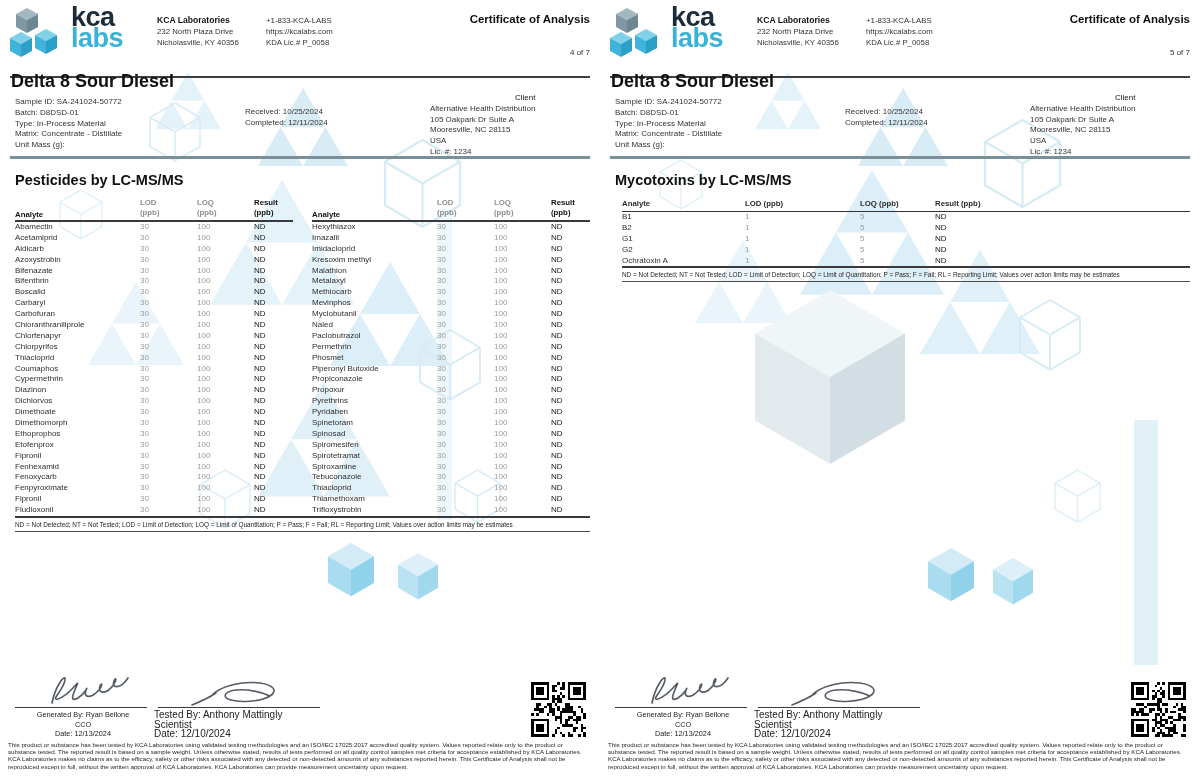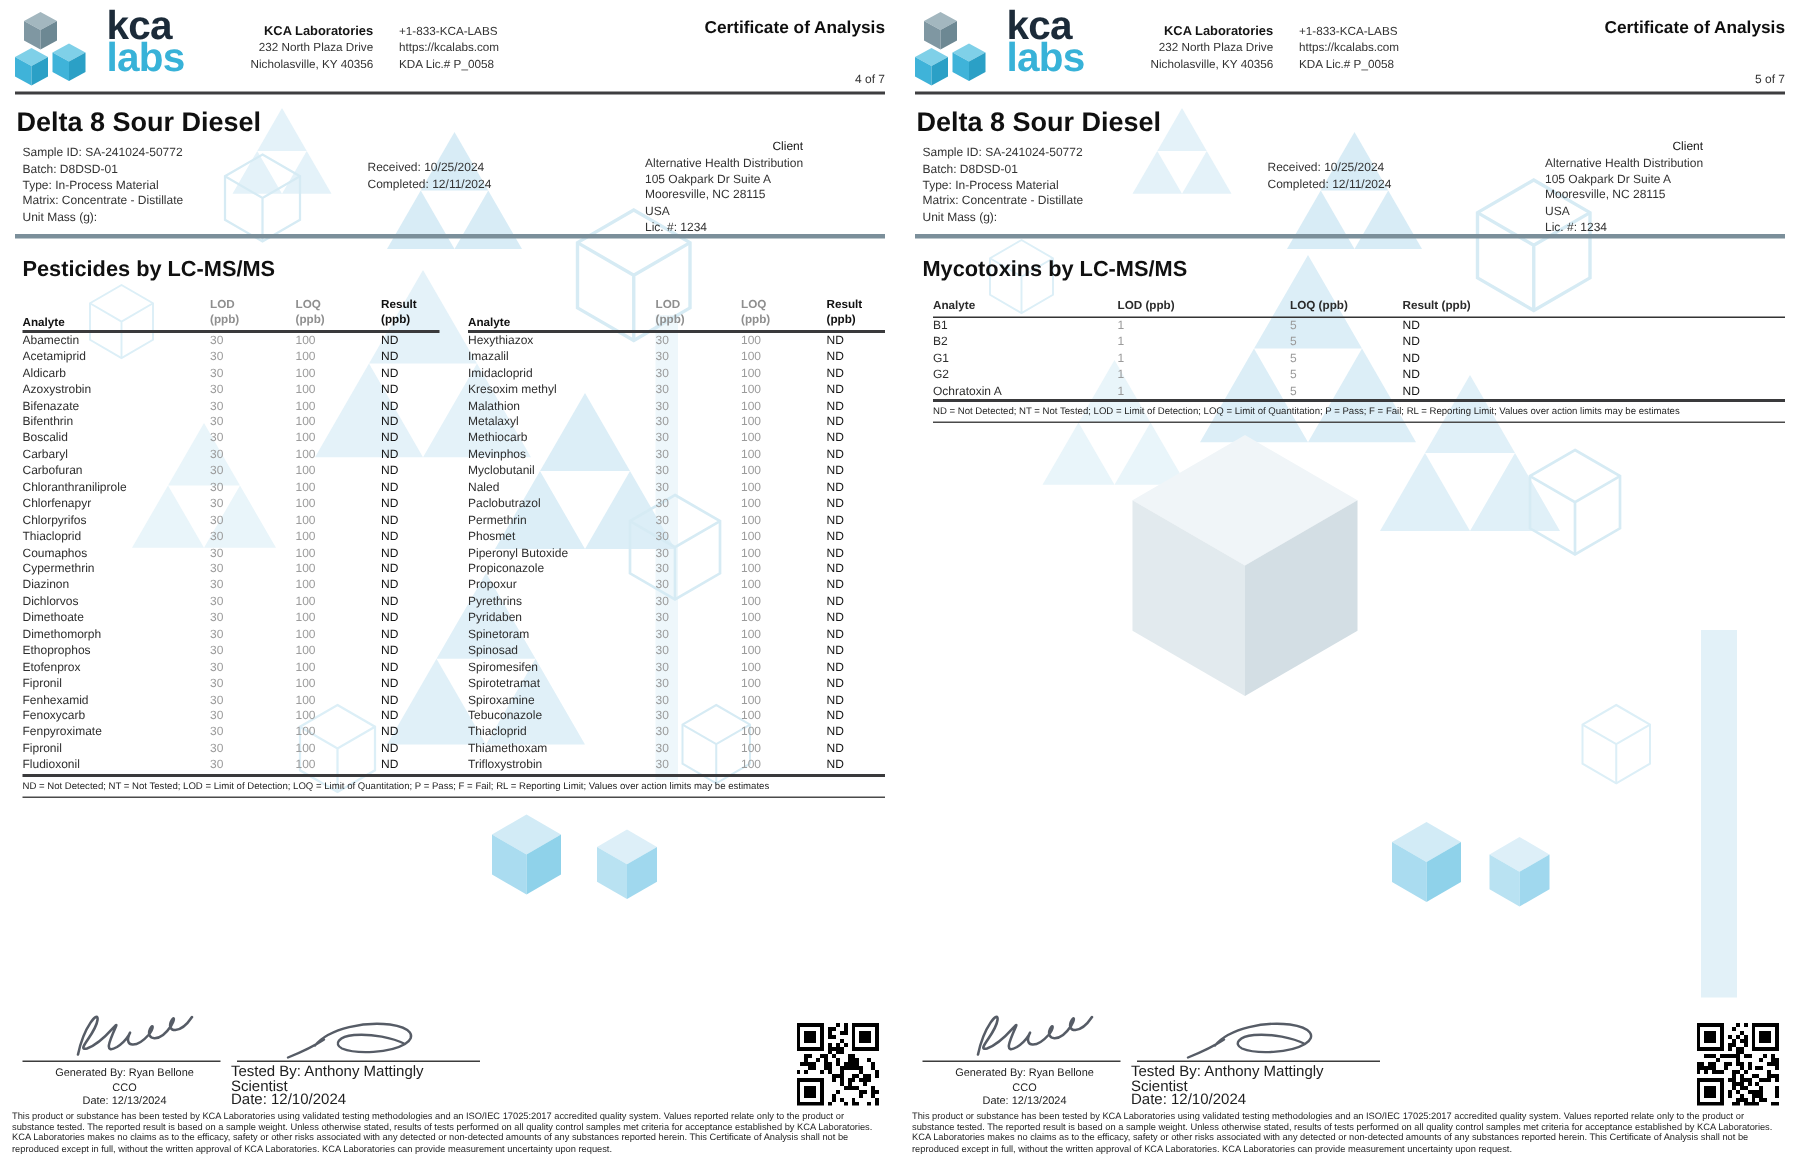--- a/index.html
+++ b/index.html
@@ -3,28 +3,28 @@
 <meta charset="utf-8">
 <style>
   *{margin:0;padding:0;box-sizing:border-box;}
   html,body{width:1200px;height:777px;background:#ffffff;font-family:"Liberation Sans",sans-serif;color:#2b2b2b;overflow:hidden;position:relative;}
   .page{position:absolute;top:0;width:600px;height:777px;background:#fff;}
   #pageL{left:0;} #pageR{left:600px;}
   .wm{position:absolute;inset:0;pointer-events:none;z-index:0;}
   .ly{position:absolute;z-index:1;}
 
   
-  .hdr{left:10px;right:10px;top:0;height:63px;border-bottom:2px solid #3e3e40;}
+  .hdr{left:10px;right:10px;top:0;height:78px;border-bottom:2px solid #3e3e40;}
   .logo-cubes{position:absolute;left:0;top:8px;}
   .logotype{position:absolute;left:61px;top:7px;font-weight:bold;font-size:27px;line-height:21px;letter-spacing:-0.5px;}
   .logotype .kca{color:#1c2b39;}
   .logotype .labs{color:#38b2d8;}
   .hcol{position:absolute;top:15px;font-size:7.8px;line-height:11px;color:#333;}
   .hcol .b{font-weight:bold;font-size:8.6px;color:#141414;}
-  .hcol1{left:157px;text-align:right;} .hcol2{left:256px;}
+  .hcol1{left:147px;} .hcol2{left:256px;}
   .hright{position:absolute;right:0;top:13px;text-align:right;}
   .coa{font-weight:bold;font-size:11.5px;color:#0f0f0f;}
   .pn{margin-top:23px;font-size:8px;color:#333;}
 
   
   .sname{left:11px;top:71px;font-size:18px;font-weight:bold;color:#101010;}
   .sinfo{left:15px;top:97px;font-size:8px;line-height:10.8px;color:#333;}
   .sdates{left:245px;top:107px;font-size:8px;line-height:10.8px;color:#333;}
   .sclient{left:430px;top:93px;font-size:8px;line-height:10.8px;color:#333;}
   .sclient .b{font-weight:normal;color:#141414;text-align:right;}

